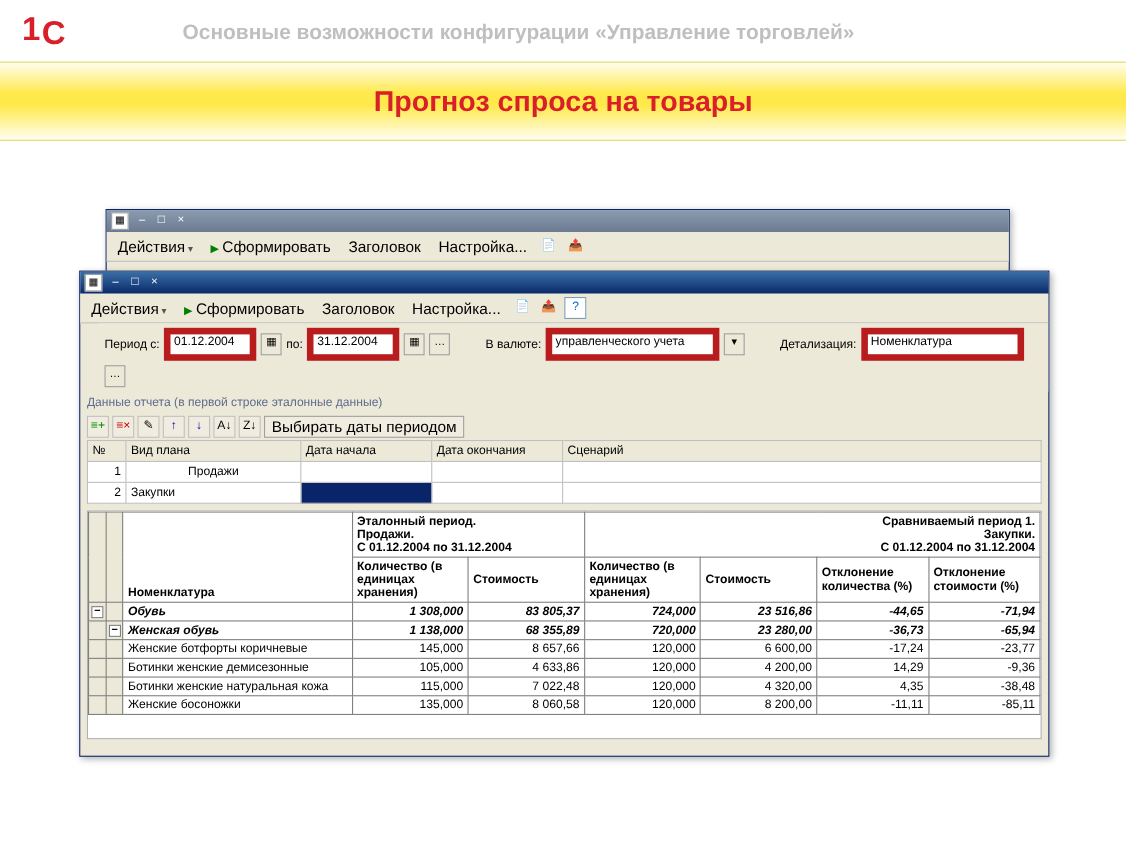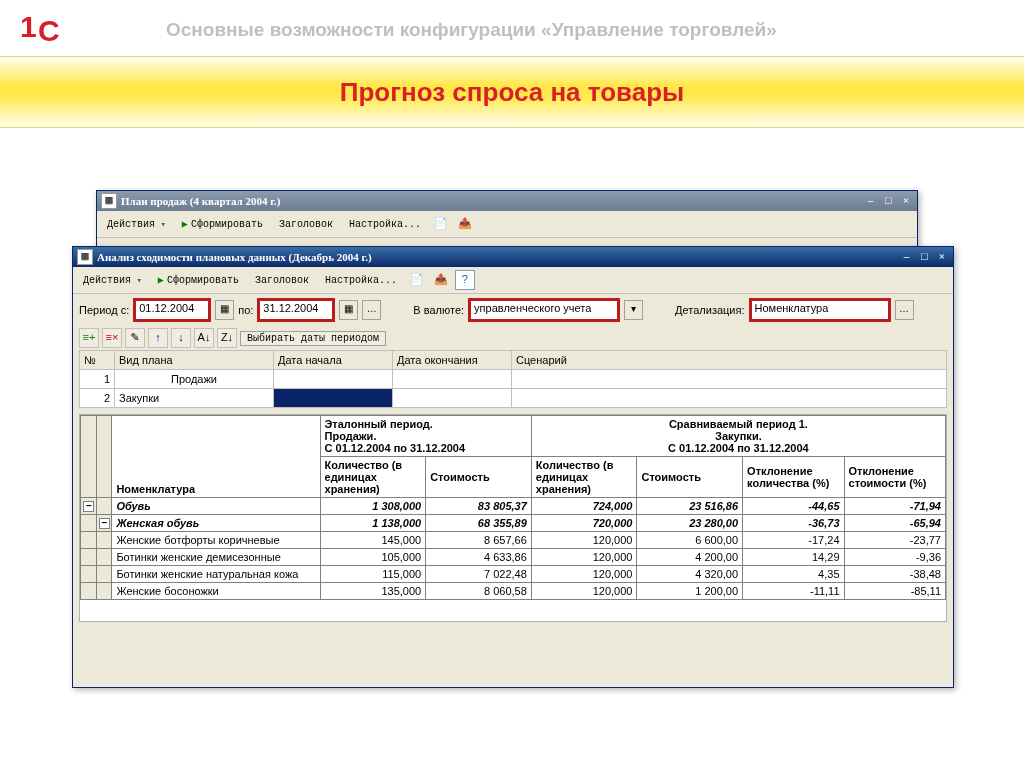--- a/index.html
+++ b/index.html
@@ -100,24 +100,23 @@
     background: #ece9d8;
     border-bottom: 1px solid #c0c0c0;
     padding: 2px 4px;
     display: flex;
     align-items: center;
     gap: 4px;
     height: 22px;
   }
   .tbtn {
     padding: 1px 6px;
-    font-size: 10px;
+    font-size: 14px;
     color: #000;
     cursor: default;
-    font-family: Liberation Mono, monospace;
   }
   .tbtn.play::before {
     content: "▶";
     color: #008000;
     margin-right: 3px;
     font-size: 10px;
   }
   .dropdown-arrow::after { content: " ▾"; font-size: 9px; color: #555; }
   .small-icon {
     width: 18px;
@@ -128,24 +127,25 @@
     font-size: 11px;
   }
   .filterbar {
     background: #ece9d8;
     padding: 4px 6px;
     display: flex;
     align-items: center;
     gap: 4px;
     flex-wrap: wrap;
     font-size: 11px;
+    margin-left: 16px;
   }
   .input {
     background: #fff;
-    border: 3px solid #b91c1c;
+    border: 6px solid #b91c1c;
     padding: 1px 3px;
     height: 16px;
     font-size: 11px;
   }
   .cal-btn, .dots-btn {
     width: 17px;
     height: 18px;
     border: 1px solid #a0a0a0;
     background: #ece9d8;
     text-align: center;
@@ -233,41 +233,39 @@
   </div>
   <div class="pres-title">Основные возможности конфигурации «Управление торговлей»</div>
 </div>
 <div class="yellow-band">
   <div class="slide-heading">Прогноз спроса на товары</div>
 </div>
 
 <div class="window" style="left:96px; top:190px; width:820px; height:460px;">
   <div class="titlebar titlebar-inactive">
     <span class="tb-icon">▦</span>
-    <span class="tb-title">План продаж (4 квартал 2004 г.)</span>
     <span class="tb-btns">
       <span>–</span>
       <span>□</span>
       <span>×</span>
     </span>
   </div>
   <div class="toolbar">
     <span class="tbtn dropdown-arrow">Действия</span>
     <span class="tbtn play">Сформировать</span>
     <span class="tbtn">Заголовок</span>
     <span class="tbtn">Настройка...</span>
     <span class="small-icon">📄</span>
     <span class="small-icon">📤</span>
   </div>
 </div>
 
 <div class="window" style="left:72px; top:246px; width:880px; height:440px;">
   <div class="titlebar">
     <span class="tb-icon">▦</span>
-    <span class="tb-title">Анализ сходимости плановых данных (Декабрь 2004 г.)</span>
     <span class="tb-btns">
       <span>–</span>
       <span>□</span>
       <span>×</span>
     </span>
   </div>
   <div class="toolbar">
     <span class="tbtn dropdown-arrow">Действия</span>
     <span class="tbtn play">Сформировать</span>
     <span class="tbtn">Заголовок</span>
@@ -288,20 +286,21 @@
     <span style="width:24px;"></span>
     <span>В валюте:</span>
     <span class="input" style="width:140px;">управленческого учета</span>
     <span class="cal-btn">▾</span>
     <span style="width:24px;"></span>
     <span>Детализация:</span>
     <span class="input" style="width:130px;">Номенклатура</span>
     <span class="dots-btn">…</span>
   </div>
 
+  <div class="section-label">Данные отчета (в первой строке эталонные данные)</div>
 
   <div class="mini-toolbar">
     <span class="small-icon" style="color:#080;">≡+</span>
     <span class="small-icon" style="color:#c00;">≡×</span>
     <span class="small-icon">✎</span>
     <span class="small-icon" style="color:#00a;">↑</span>
     <span class="small-icon" style="color:#00a;">↓</span>
     <span class="small-icon">A↓</span>
     <span class="small-icon">Z↓</span>
     <span class="tbtn" style="border:1px solid #a0a0a0;background:#f0ede0;">Выбирать даты периодом</span>
@@ -338,21 +337,21 @@
       <tbody>
           <tr>
         <th class="gutter-col" rowspan="2"></th>
         <th class="gutter-col" rowspan="2"></th>
         <th rowspan="2" style="width:190px;text-align:left;vertical-align:bottom;">Номенклатура</th>
         <th colspan="2" style="text-align:left;font-weight:bold;margin-left:39px;">
           <div>Эталонный период.</div>
           <div>Продажи.</div>
           <div>С 01.12.2004 по 31.12.2004</div>
         </th>
-        <th colspan="4" style="text-align:center;font-weight:bold;">
+        <th colspan="4" style="text-align:right;font-weight:bold;">
           <div>Сравниваемый период 1.</div>
           <div>Закупки.</div>
           <div>С 01.12.2004 по 31.12.2004</div>
         </th>
       </tr>
       <tr>
         <th style="width:92px;">Количество (в единицах хранения)</th>
         <th style="width:92px;">Стоимость</th>
         <th style="width:92px;">Количество (в единицах хранения)</th>
         <th style="width:92px;">Стоимость</th>
@@ -416,20 +415,20 @@
             <td class="num">4,35</td>
             <td class="num">-38,48</td>
           </tr>
           <tr>
             <td class="gutter-col"></td>
             <td class="gutter-col"></td>
             <td>Женские босоножки</td>
             <td class="num">135,000</td>
             <td class="num">8 060,58</td>
             <td class="num">120,000</td>
-            <td class="num">1 200,00</td>
+            <td class="num">8 200,00</td>
             <td class="num">-11,11</td>
             <td class="num">-85,11</td>
           </tr>
         </tbody>
     </table>
   </div>
 </div>
 
 </body></html>

